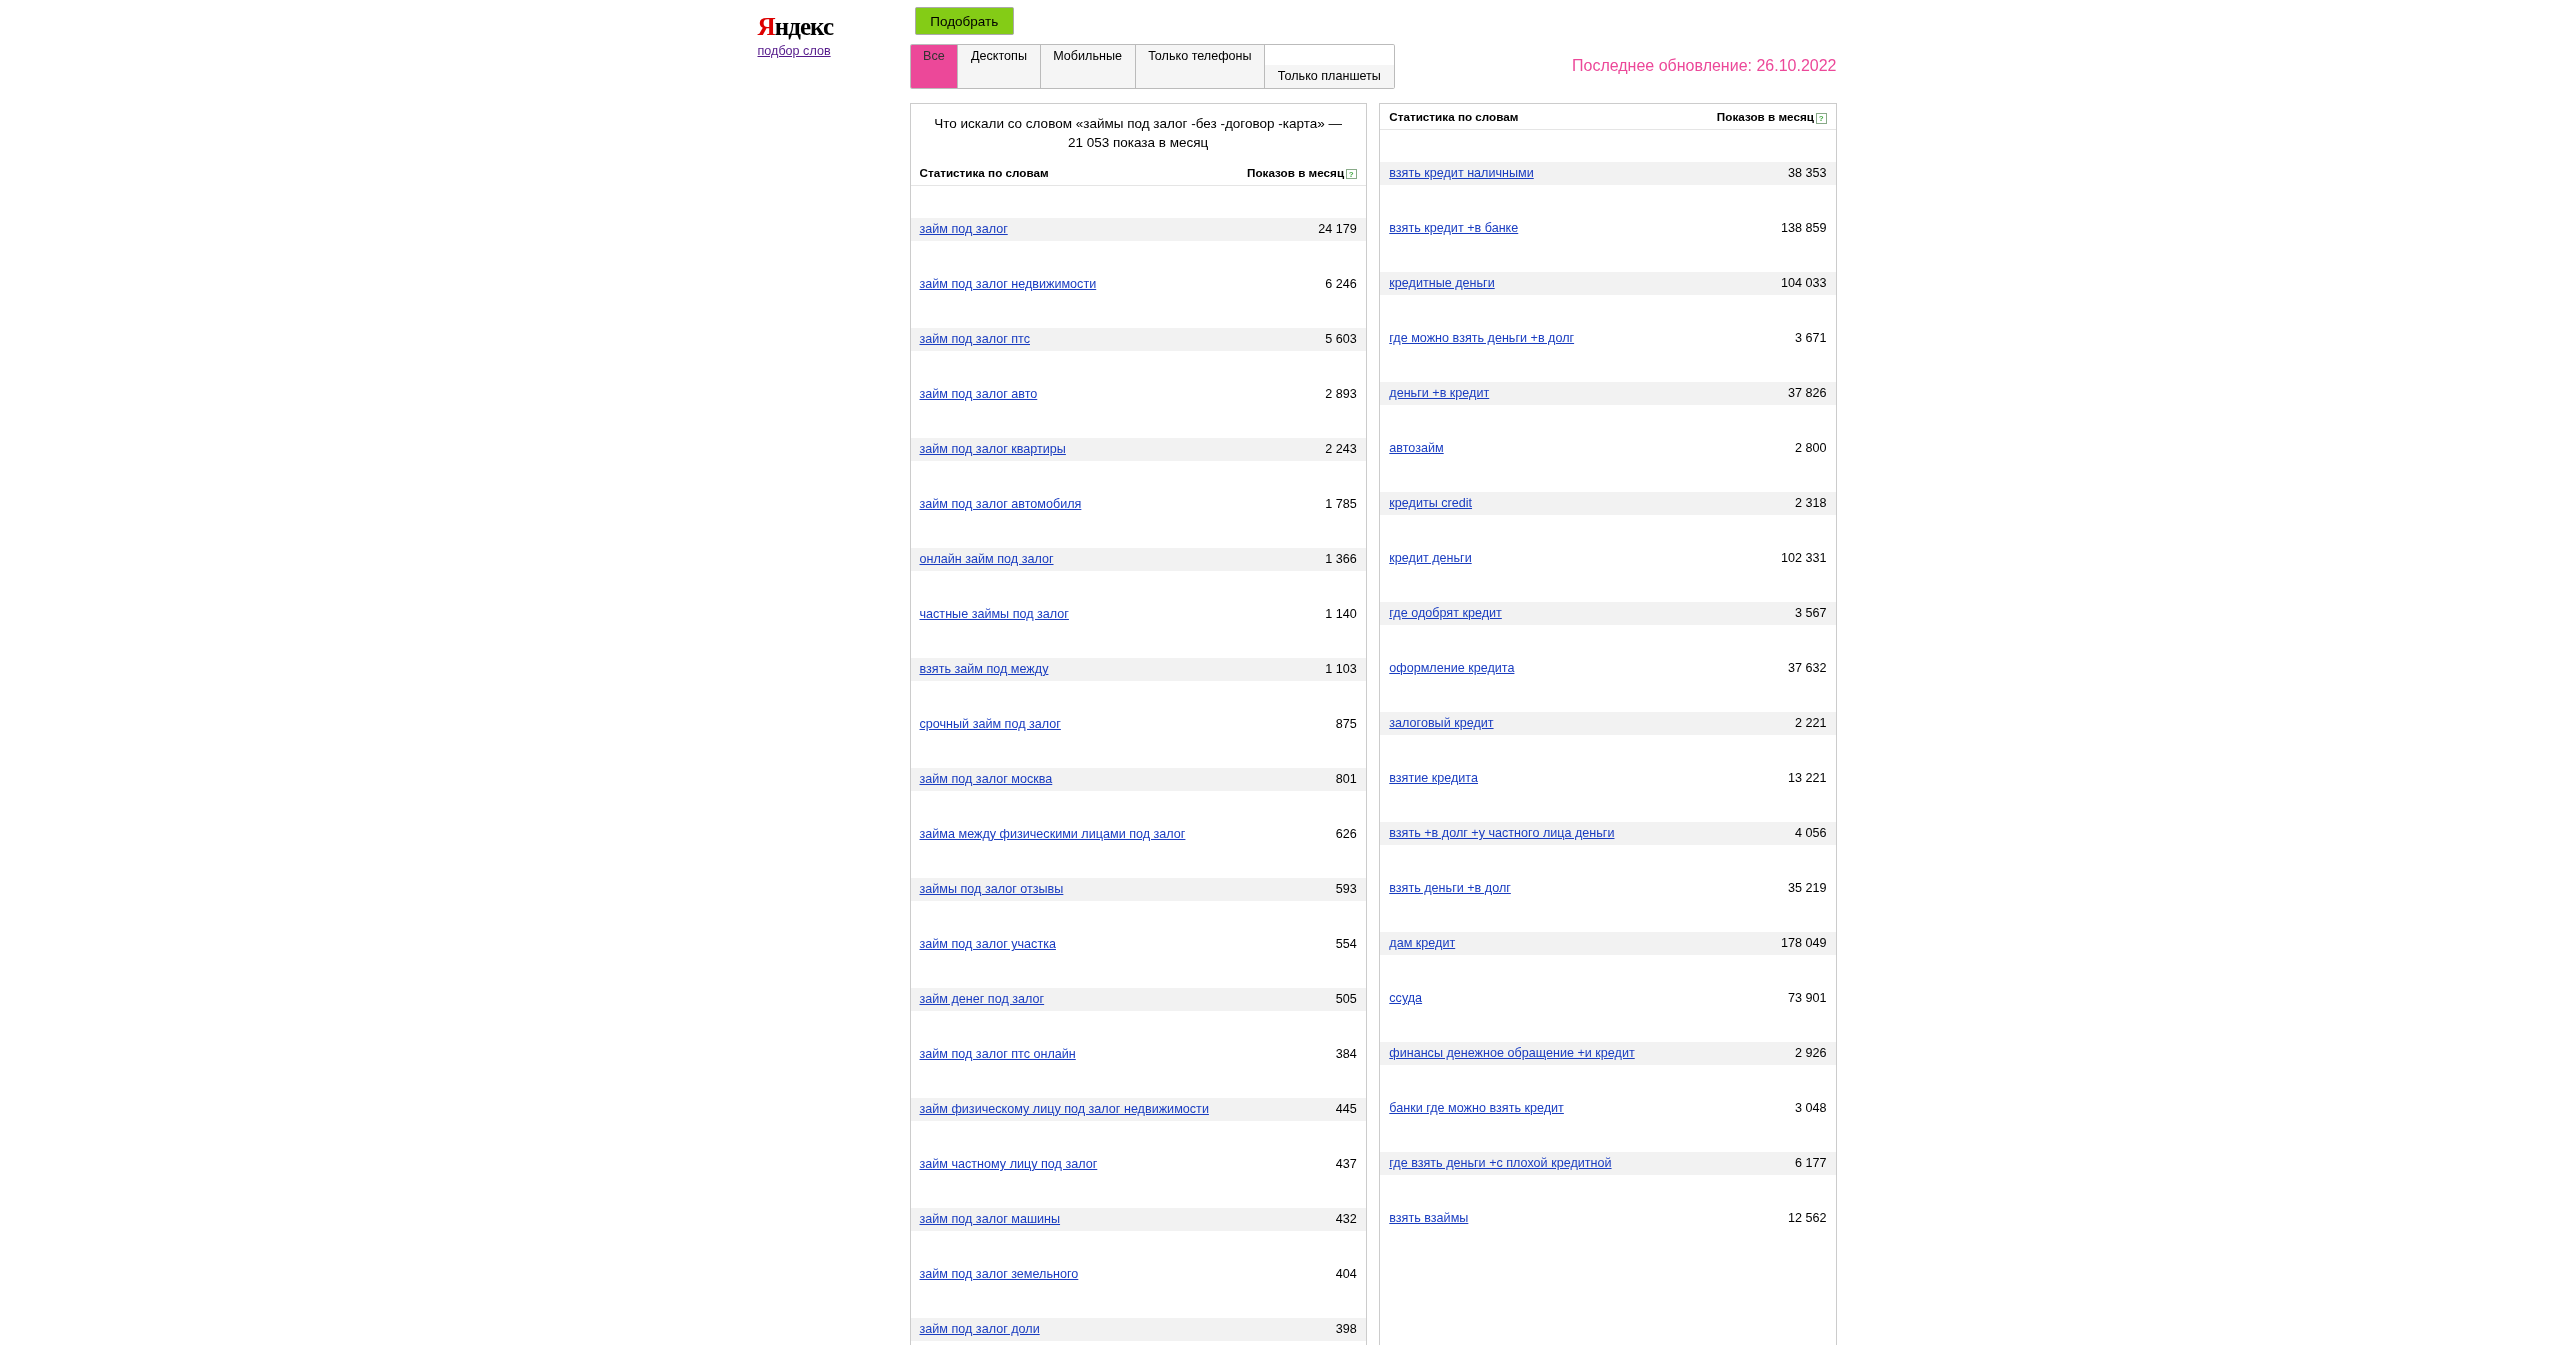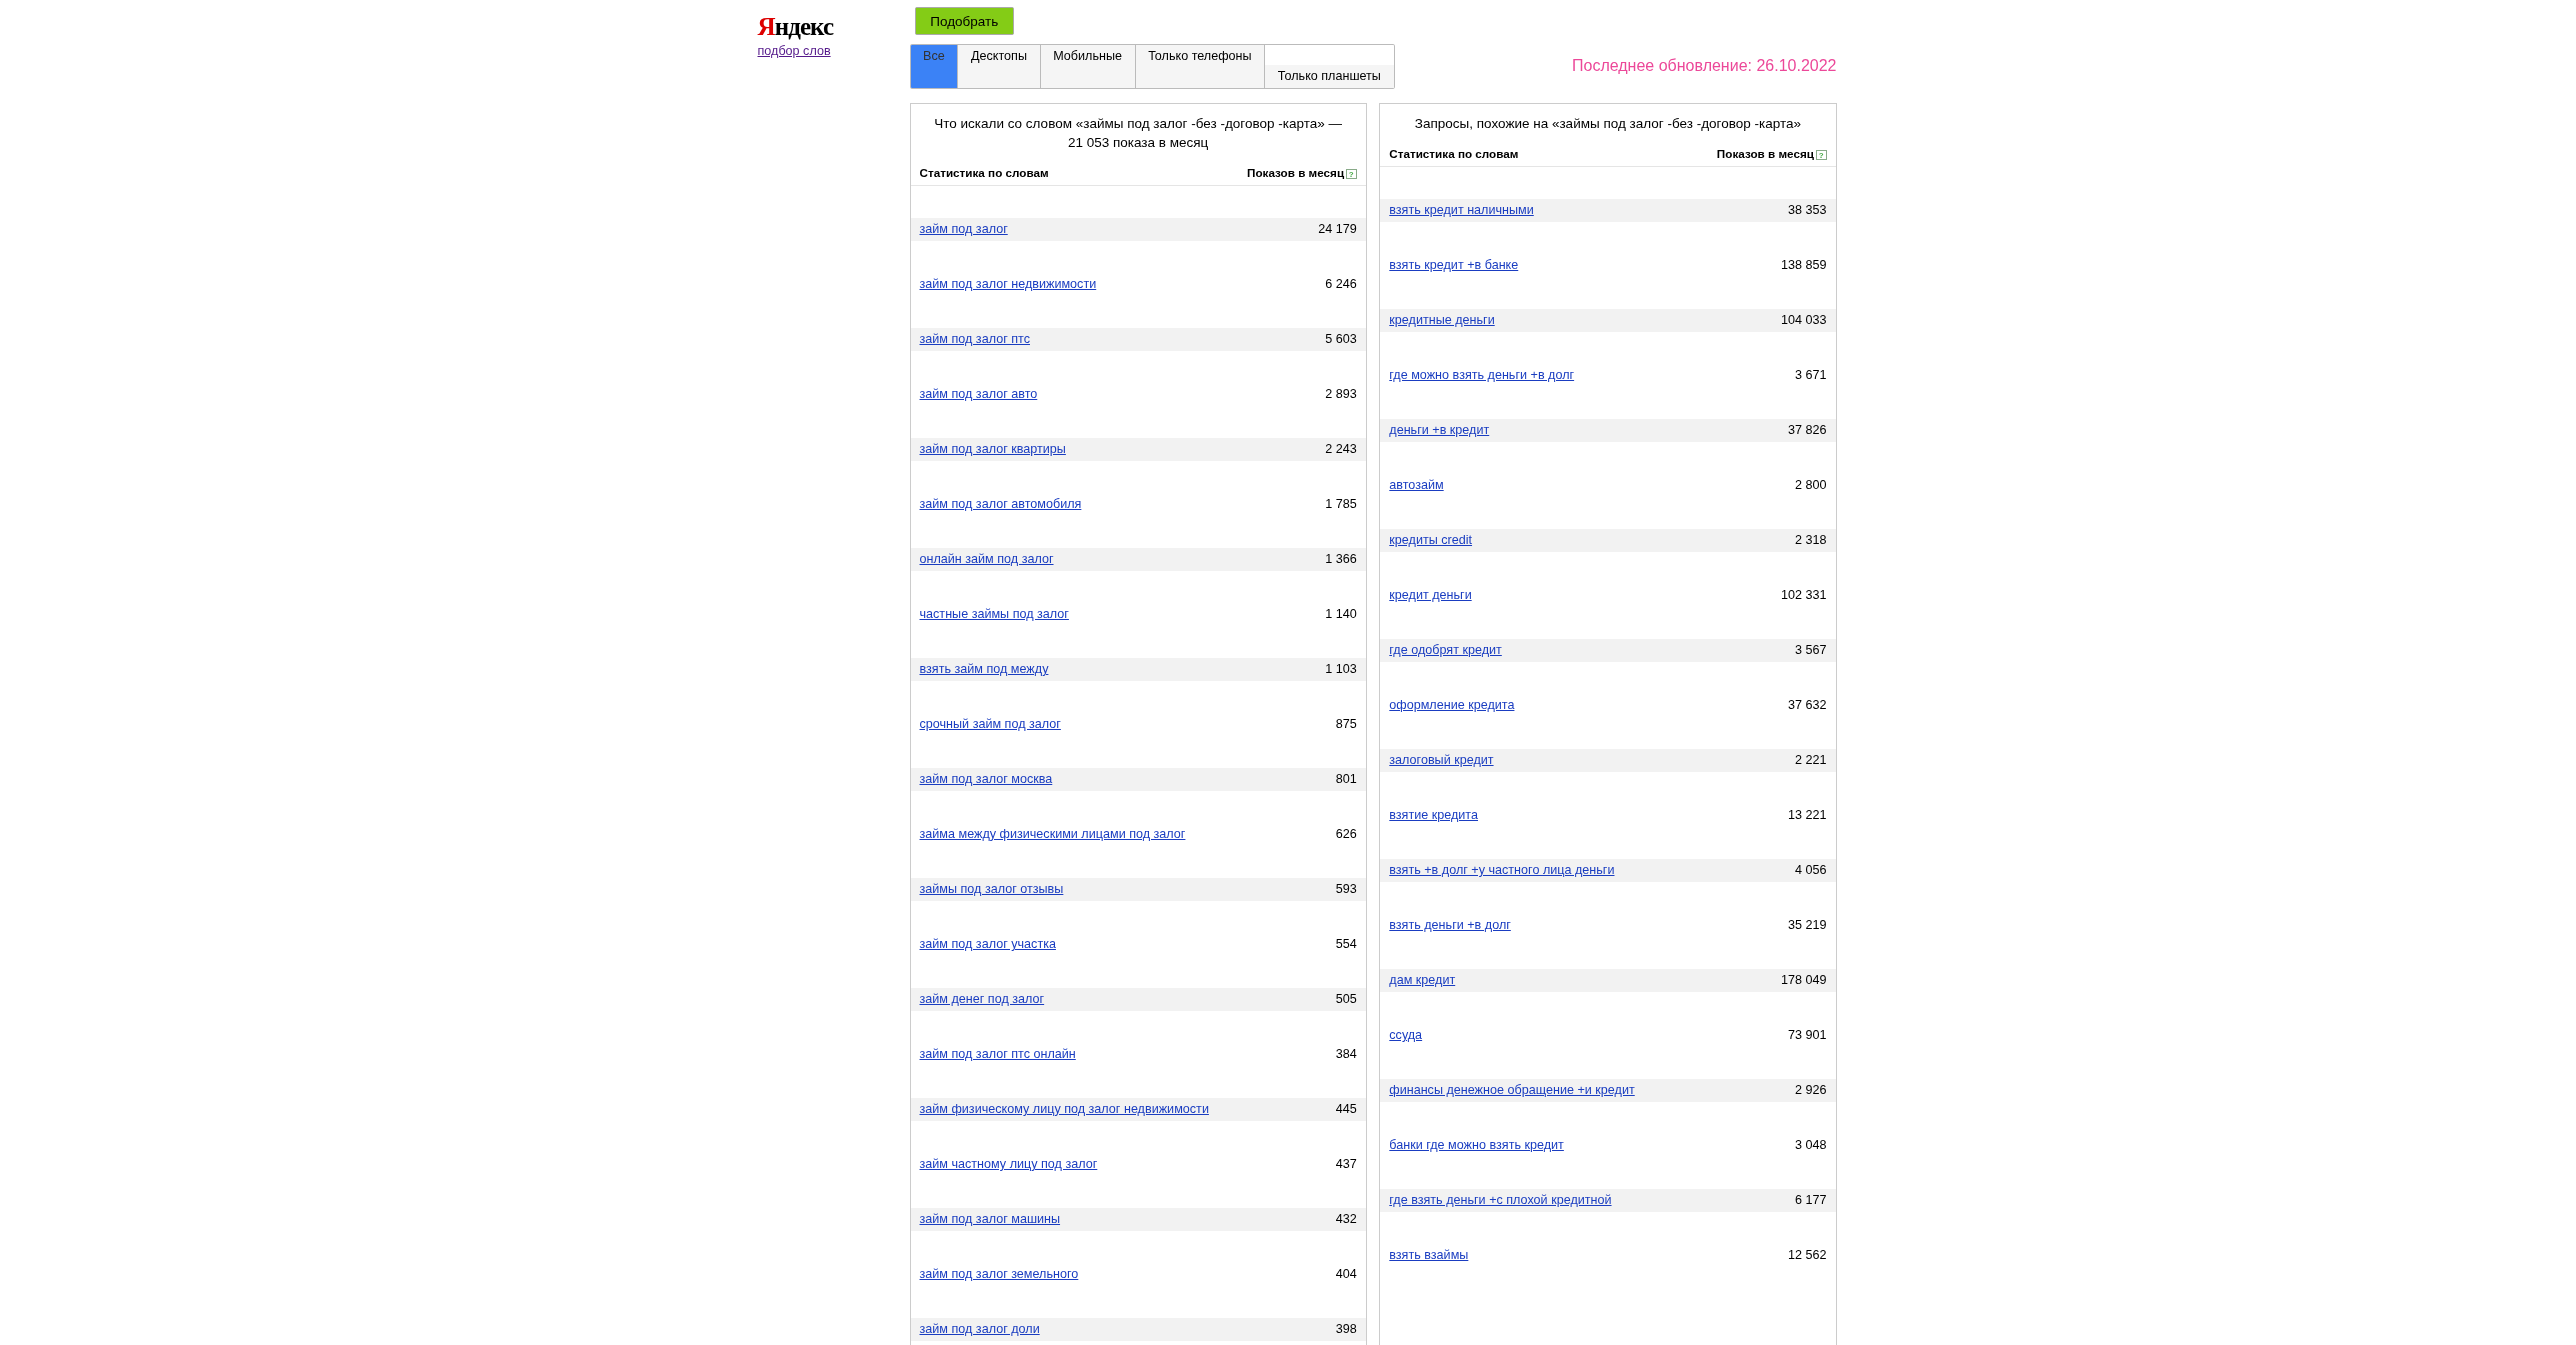--- a/index.html
+++ b/index.html
@@ -23,21 +23,21 @@
     .tabs-bar::after{content:"";position:absolute;right:-16px;top:0;width:0;height:0;border-top:13.5px solid transparent;border-bottom:13.5px solid transparent;border-left:16px solid #8e5a6a;}
     .radio-opt { display: flex; align-items: center; margin-right: 21.6px; font-size: 12.6px; cursor: pointer; }
     .radio-opt .dot { width: 11.7px; height: 11.7px; border-radius: 50%; border: 1.8px solid #fff; margin-right: 5.4px; display: inline-block; position: relative; }
     .radio-opt.selected .dot::after { content:""; position:absolute; inset:1.8px; background:#2f7ed8; border-radius:50%; }
     .radio-opt.selected .dot { background:#fff; }
     .region { margin-left: auto; font-size: 12.6px; padding-right: 7.2px; }
     .device-row { display: flex; align-items: center; margin-top: 9px; }
     .dev-tabs { display: flex; border: 0.9px solid #bbb; border-radius: 1.8px; overflow: hidden; }
     .dev-tab { padding: 4.5px 12.6px; font-size: 12.6px; background: #f5f5f5; border-right: 0.9px solid #bbb; cursor: pointer; }
     .dev-tab:last-child { border-right: none; margin-top: 20px; }
-    .dev-tab.sel { background: #3b82f6; color: #333; }
+    .dev-tab.sel { background: #ec4899; color: #333; }
     .updated { margin-left: auto; font-size: 16px; color: #ec4899; }
     .panels { display: flex; gap: 12.6px; margin-top: 14.4px; }
     .panel { flex: 1; border: 0.9px solid #ccc; background: #fff; }
     .panel-title { text-align: center; font-size: 13.5px; padding: 10.8px 18px 7.2px; line-height: 1.4; }
     .hdr-row { display: flex; justify-content: space-between; padding: 5.4px 9px; font-size: 11.7px; font-weight: bold; border-bottom: 0.9px solid #e5e5e5; }
     .hlp { display:inline-block; width:10.8px; height:10.8px; border:0.9px solid #8a8; color:#4a4; font-size:8px; line-height:10px; text-align:center; margin-left:1.8px; cursor:pointer; }
     .data-row { display: flex; justify-content: space-between; padding: 4.5px 9px; font-size: 12.6px; margin-top: 32px; }
     .data-row:nth-child(odd) { background: #f2f2f2; }
     .data-row a { color: #1a3dc1; text-decoration: underline; }
     .data-row .cnt { color: #000; }
@@ -166,21 +166,20 @@
                 <a href="#">займ под залог земельного участка</a>
                 <span class="cnt">394</span>
               </div>
               <div class="data-row">
                 <a href="#">займ под залог дома</a>
                 <span class="cnt">390</span>
               </div>
             </div>
         </div>
         <div class="panel">
-          <div class="panel-title">Запросы, похожие на «займы под залог -без -договор -карта»</div>
           <div class="hdr-row">
             <span>Статистика по словам</span>
             <span><span>Показов в месяц</span><span class="hlp">?</span></span>
           </div>
           <div class="panel-body" id="right-body">
               <div class="data-row">
                 <a href="#">взять кредит наличными</a>
                 <span class="cnt">38 353</span>
               </div>
               <div class="data-row">

